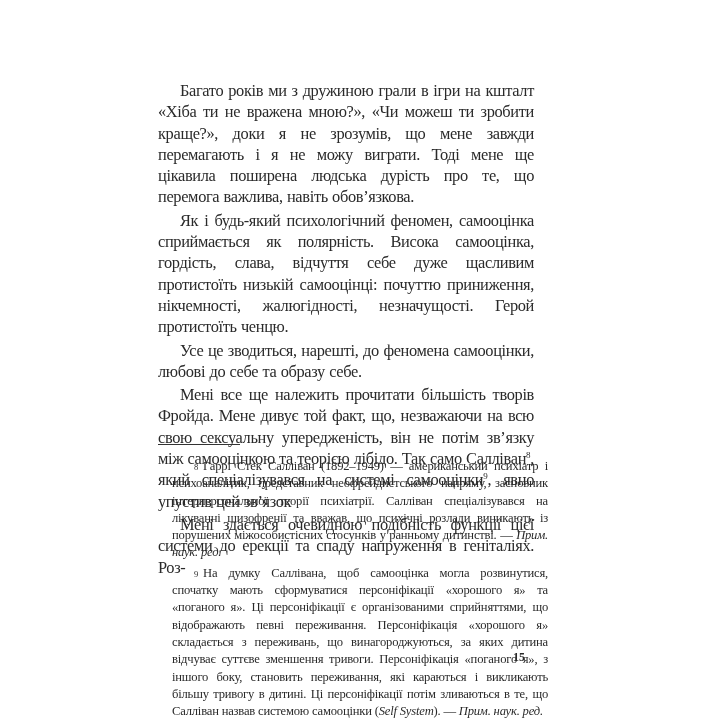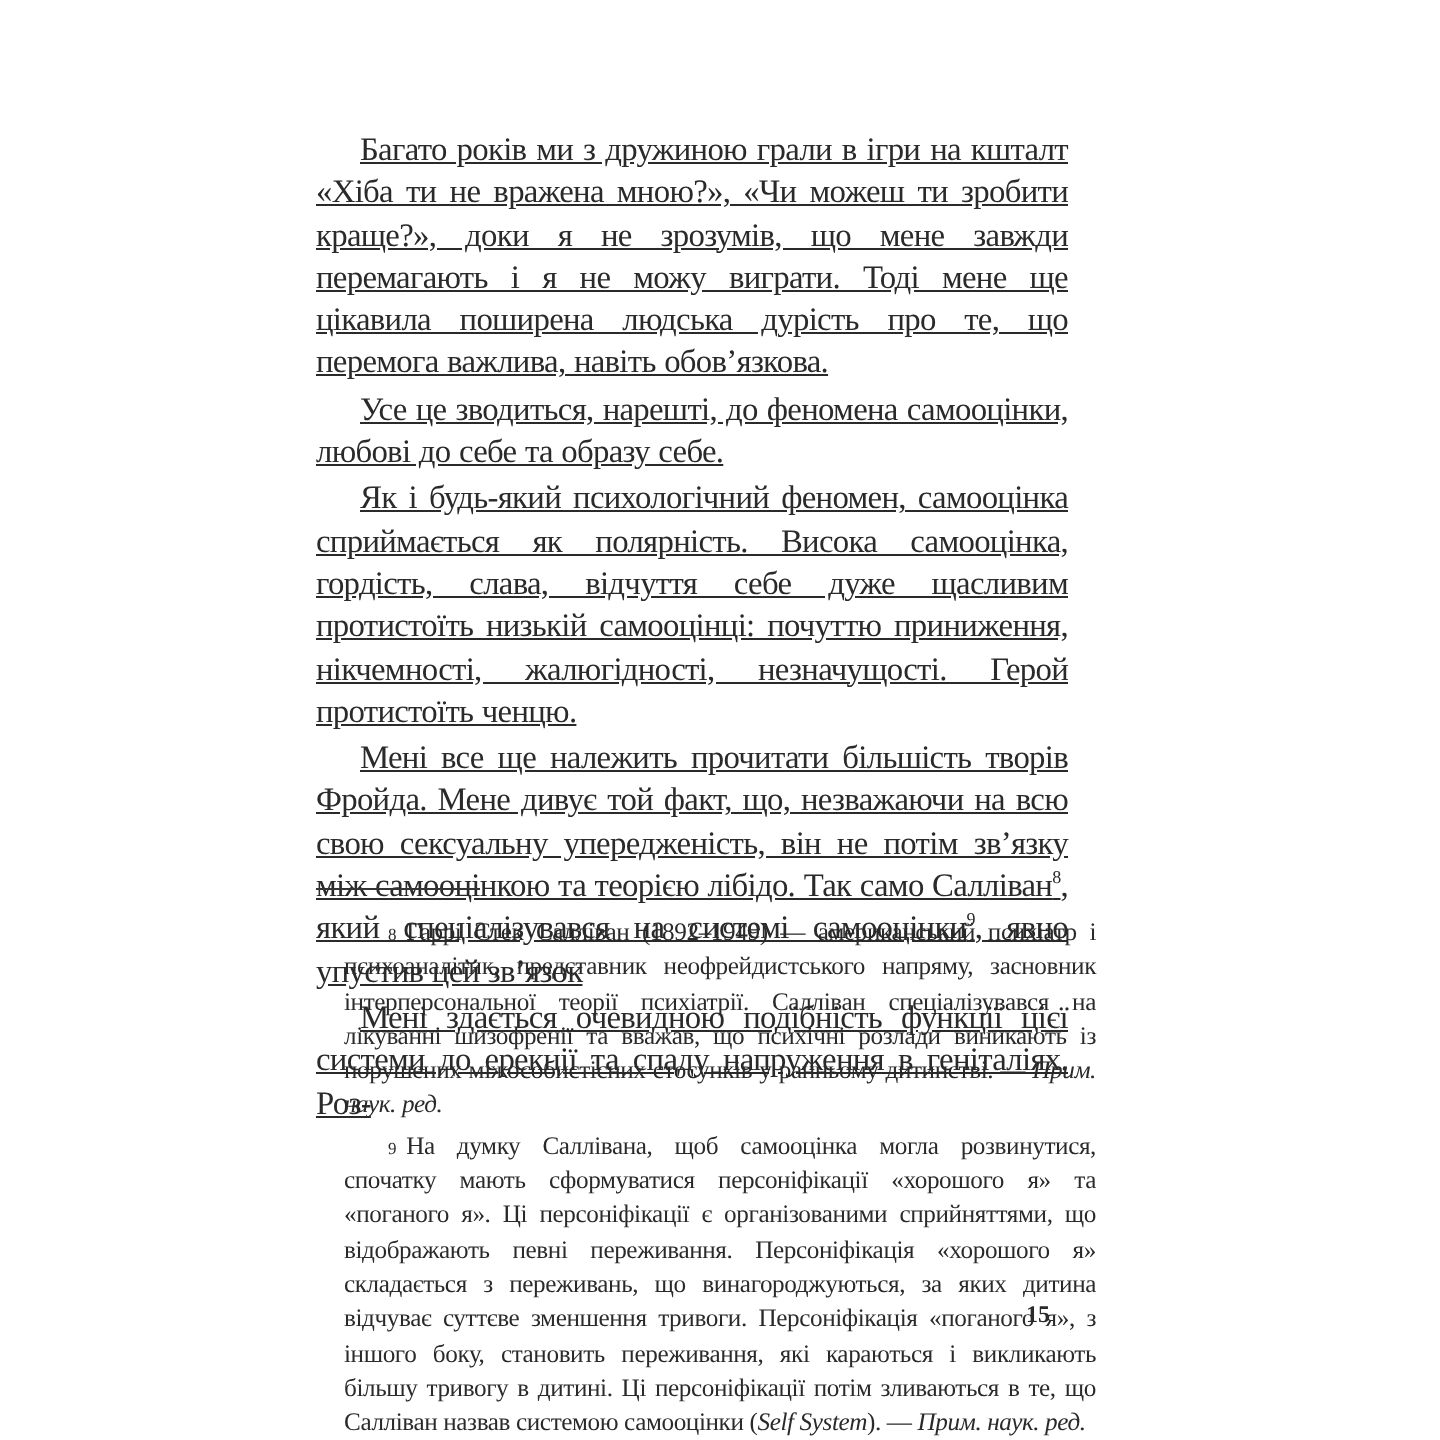--- a/index.html
+++ b/index.html
@@ -1,21 +1,21 @@
 <!DOCTYPE html>
 <html><head>
 <meta charset="utf-8">
 <style>
   html, body { margin:0; padding:0; }
   body {
     width:720px; height:720px; background:#ffffff; position:relative; overflow:hidden;
     color:#2a2a2a;
     font-family: "DejaVu Serif", "Liberation Serif", serif;
   }
-  .page { position:absolute; left:158px; top:64px; width:376px;text-decoration:underline; }
+  .page { position:absolute; left:158px; top:80px; width:376px; }
   .main p {
     margin:0; font-size:15.2px; line-height:21.3px; text-align:justify;
     text-indent:22px; letter-spacing:-0.35px; word-spacing:0.5px;
     font-family: "Liberation Serif", "DejaVu Serif", serif;
     font-size:16.4px;
   }
   .main p + p { margin-top:2px; }
   .rule { position:absolute; left:158px; top:444px; width:82px; height:0; border-top:1px solid #333; }
   .notes { position:absolute; left:172px; top:458px; width:376px; }
   .notes p {
@@ -30,22 +30,22 @@
   .pagenum {
     position:absolute; left:513px; top:650px; font-size:12px; font-weight:bold;
     font-family: "Liberation Serif", "DejaVu Serif", serif;
   }
 </style>
 </head>
 <body>
 
 <div class="page main">
   <p>Багато років ми з дружиною грали в ігри на кшталт «Хіба ти не вражена мною?», «Чи можеш ти зробити краще?», доки я не зрозумів, що мене завжди перемагають і я не можу виграти. Тоді мене ще цікавила поширена людська дурість про те, що перемога важлива, навіть обов’язкова.</p>
+  <p>Як і будь-який психологічний феномен, самооцінка сприймається як полярність. Висока самооцінка, гордість, слава, відчуття себе дуже щасливим протистоїть низькій самооцінці: почуттю приниження, нікчемності, жалюгідності, незначущості. Герой протистоїть ченцю.</p>
   <p>Усе це зводиться, нарешті, до феномена самооцінки, любові до себе та образу себе.</p>
-  <p>Як і будь-який психологічний феномен, самооцінка сприймається як полярність. Висока самооцінка, гордість, слава, відчуття себе дуже щасливим протистоїть низькій самооцінці: почуттю приниження, нікчемності, жалюгідності, незначущості. Герой протистоїть ченцю.</p>
   <p><span>Мені все ще належить прочитати більшість творів Фройда. Мене дивує той факт, що, незважаючи на всю свою сексуальну упередженість, він не потім зв’язку між самооцінкою та теорією лібідо. Так само Салліван</span><sup>8</sup><span>, який спеціалізувався на системі самооцінки</span><sup>9</sup><span>, явно упустив цей зв’язок</span></p>
   <p>Мені здається очевидною подібність функції цієї системи до ерекції та спаду напруження в геніталіях. Роз-</p>
 </div>
 
 <div class="rule"></div>
 
 <div class="notes">
   <p><span class="fnnum">8</span><span>Гаррі Стек Салліван (1892–1949) — американський психіатр і психоаналітик, представник неофрейдистського напряму, засновник інтерперсональної теорії психіатрії. Салліван спеціалізувався на лікуванні шизофренії та вважав, що психічні розлади виникають із порушених міжособистісних стосунків у ранньому дитинстві. — </span><em>Прим. наук. ред.</em></p>
   <p><span class="fnnum">9</span><span>На думку Саллівана, щоб самооцінка могла розвинутися, спочатку мають сформуватися персоніфікації «хорошого я» та «поганого я». Ці персоніфікації є організованими сприйняттями, що відображають певні переживання. Персоніфікація «хорошого я» складається з переживань, що винагороджуються, за яких дитина відчуває суттєве зменшення тривоги. Персоніфікація «поганого я», з іншого боку, становить переживання, які караються і викликають більшу тривогу в дитині. Ці персоніфікації потім зливаються в те, що Салліван назвав системою самооцінки (</span><em>Self System</em><span>). — </span><em>Прим. наук. ред.</em></p>
 </div>

